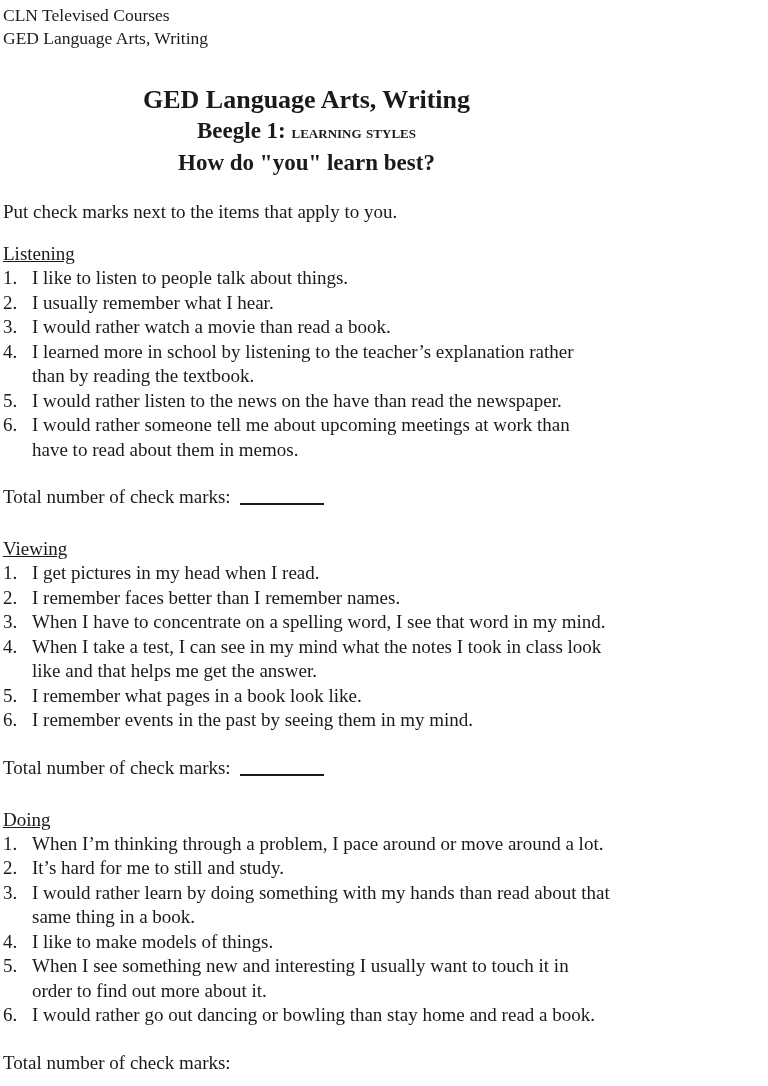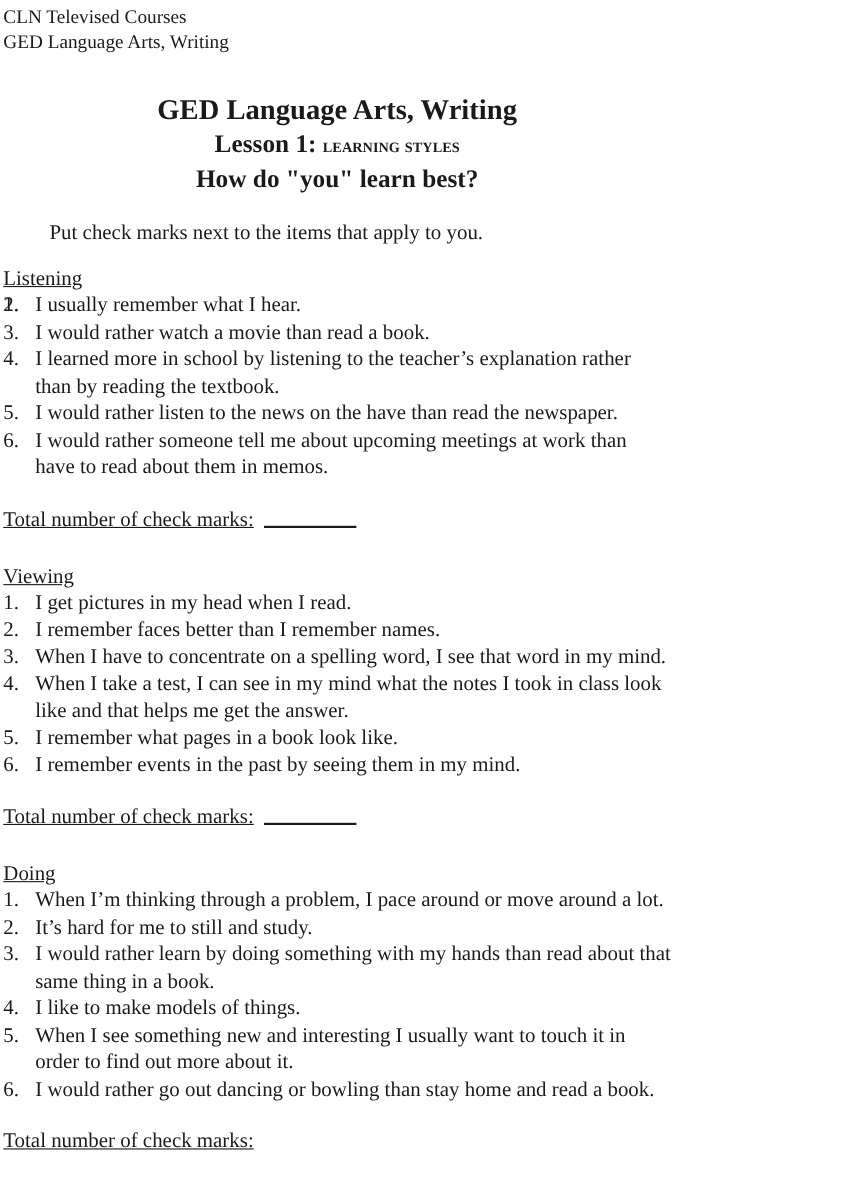--- a/index.html
+++ b/index.html
@@ -59,21 +59,20 @@
     font-size: 23px;
     line-height: 31px;
     display: block;
   }
 
   
   .intro {
     font-size: 19px;
     line-height: 23px;
     margin-top: 22px;
-    margin-left: 42px;
   }
   .section {
     margin-top: 0;
   }
   .section-heading {
     font-size: 19px;
     line-height: 23px;
     text-decoration: underline;
     display: inline-block;
     margin: 0 0 1px 0;
@@ -95,21 +94,20 @@
     left: 0;
     top: 0;
     width: 24px;
     text-align: left;
   }
   .total-line {
     font-size: 19px;
     line-height: 23px;
     margin-top: 23px;
     white-space: nowrap;
-    text-decoration: underline;
   }
   .blank {
     display: inline-block;
     width: 84px;
     border-bottom: 2px solid #1a1a1a;
     vertical-align: -2px;
     margin-left: 9px;
   }
   .sec-gap { margin-top: 29px; }
 </style>
@@ -118,30 +116,30 @@
 
 <div class="page">
 
   <div class="doc-header">
     <span class="hline">CLN Televised Courses</span>
     <span class="hline">GED Language Arts, Writing</span>
   </div>
 
   <div class="title-block">
     <span class="title-main">GED Language Arts, Writing</span>
-    <span class="title-lesson"><span>Lesson 1:</span> <span class="smallcaps">Learning Styles</span></span>
+    <span class="title-lesson"><span>Beegle 1:</span> <span class="smallcaps">Learning Styles</span></span>
     <span class="title-question">How do "you" learn best?</span>
   </div>
 
   <p class="intro">Put check marks next to the items that apply to you.</p>
 
   <div class="section">
     <div class="section-heading">Listening</div>
     <ol class="items">
-      <li><span class="num">1.</span></li>
+      <li><span class="num">1.</span><span>I like to listen to people talk about things.</span></li>
       <li><span class="num">2.</span><span>I usually remember what I hear.</span></li>
       <li><span class="num">3.</span><span>I would rather watch a movie than read a book.</span></li>
       <li><span class="num">4.</span><span>I learned more in school by listening to the teacher’s explanation rather than by reading the textbook.</span></li>
       <li><span class="num">5.</span><span>I would rather listen to the news on the have than read the newspaper.</span></li>
       <li><span class="num">6.</span><span>I would rather someone tell me about upcoming meetings at work than have to read about them in memos.</span></li>
     </ol>
     <div class="total-line"><span>Total number of check marks:</span><span class="blank"></span></div>
   </div>
 
   <div class="section sec-gap">

